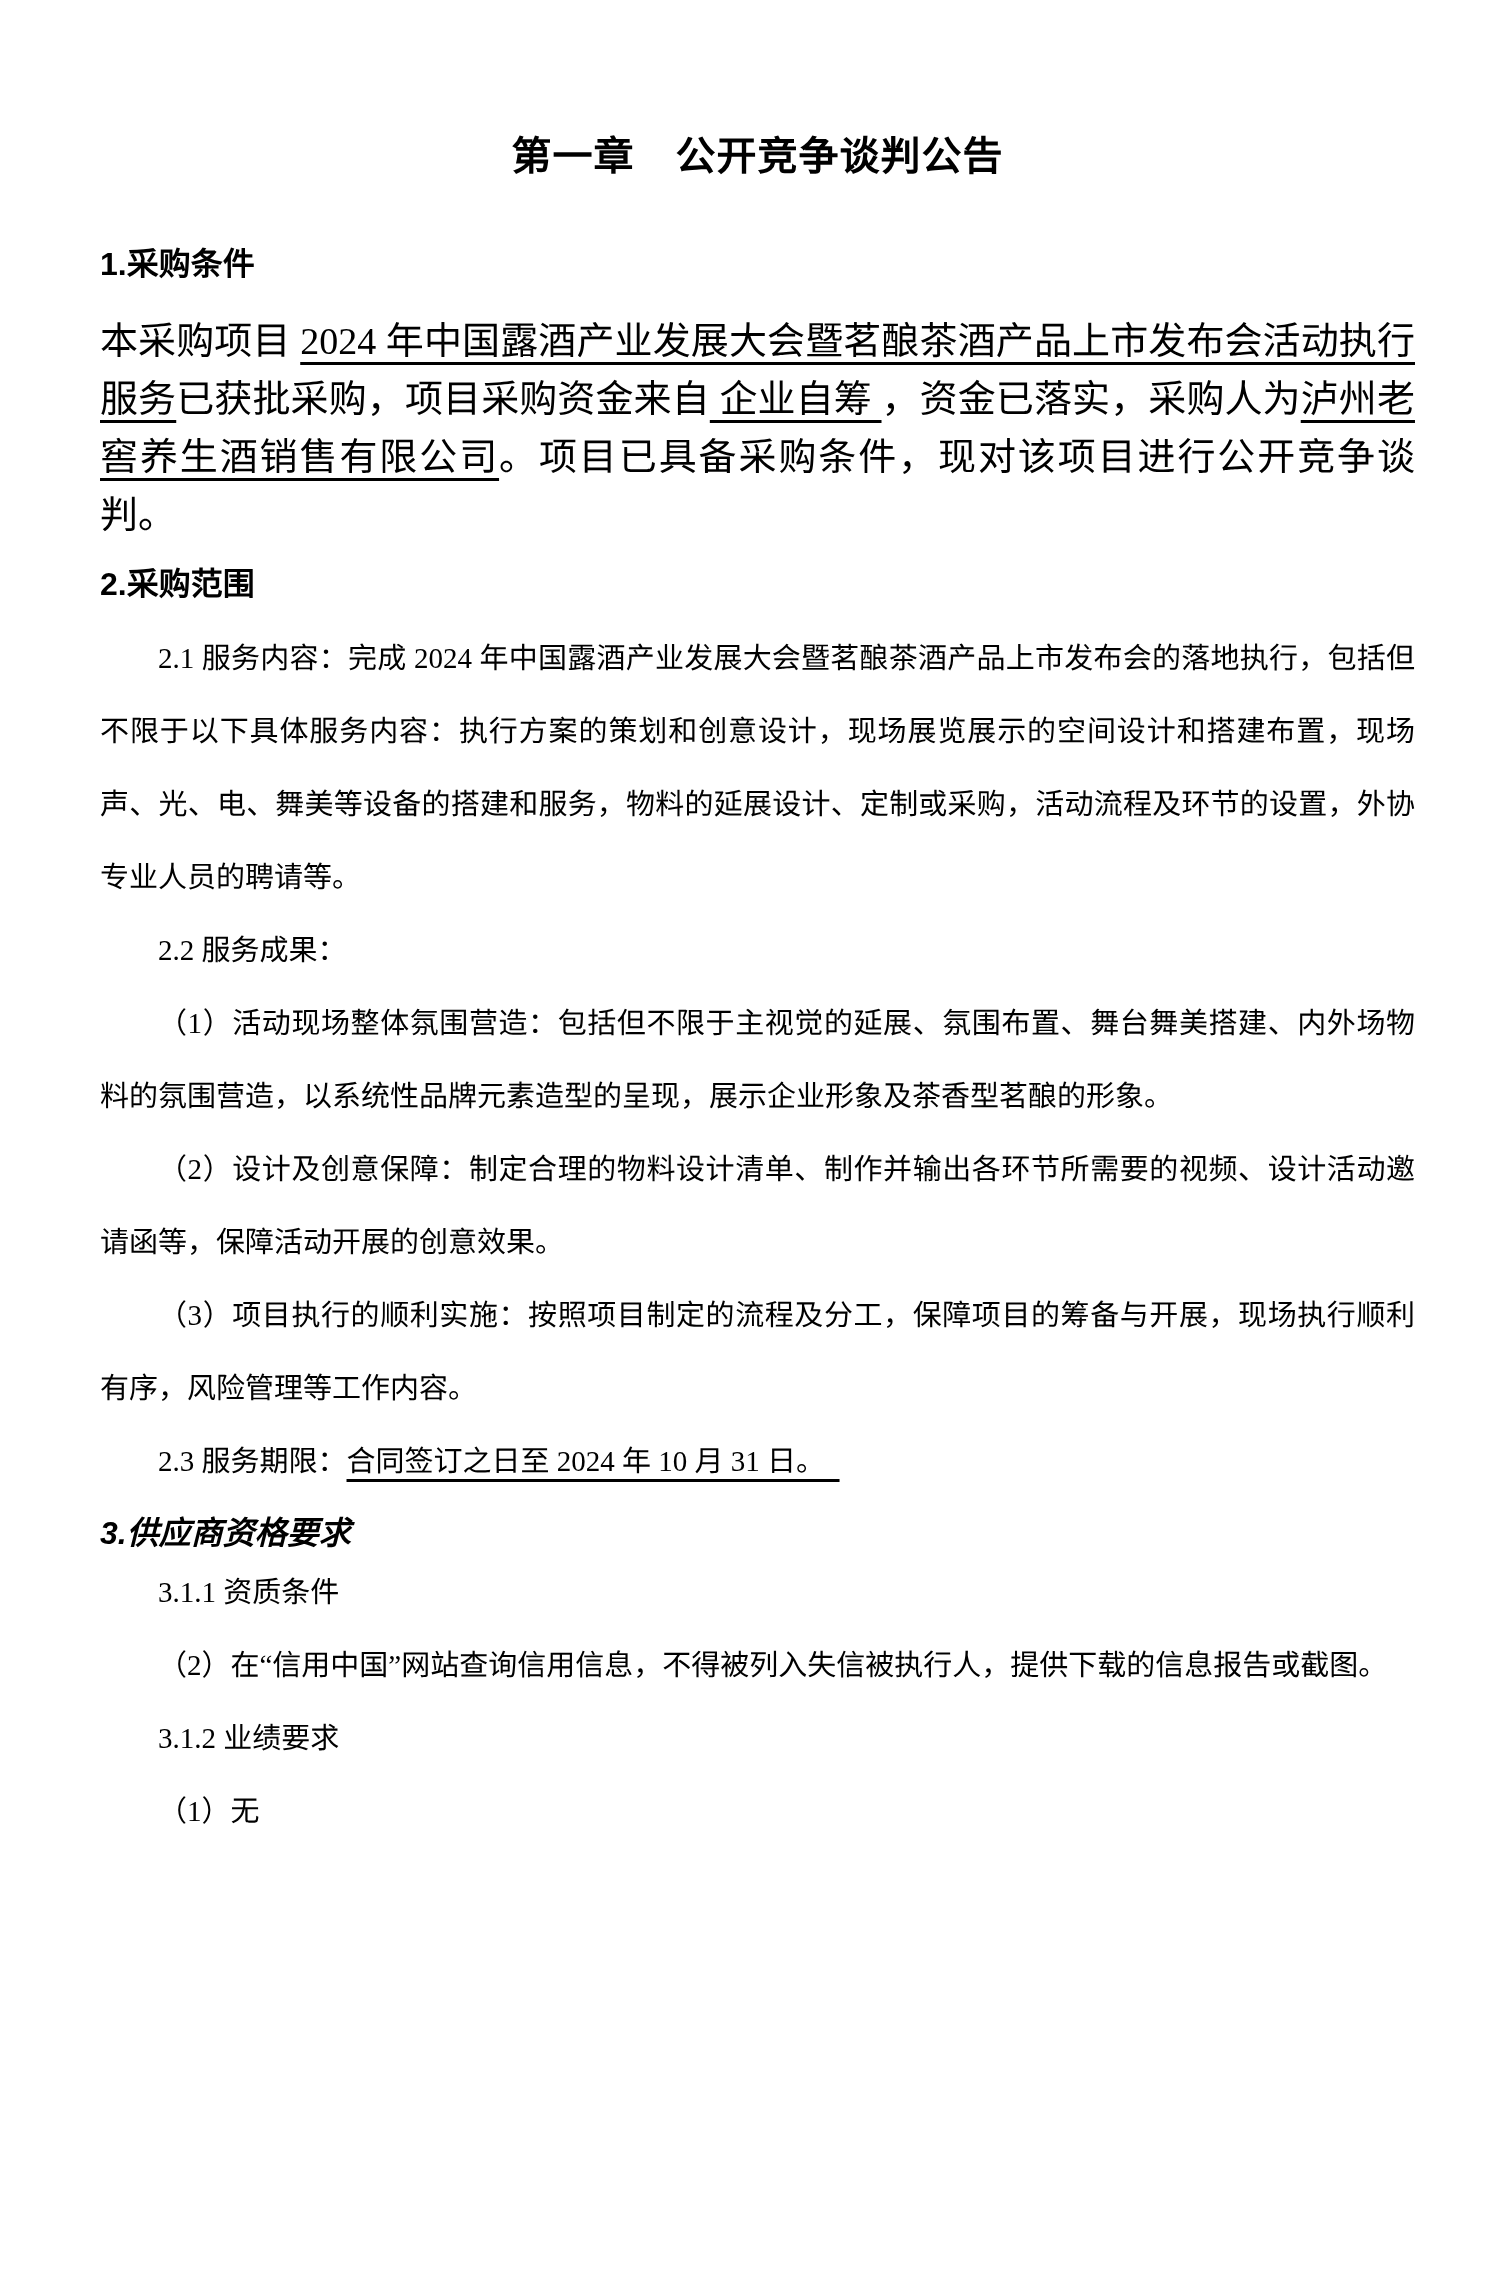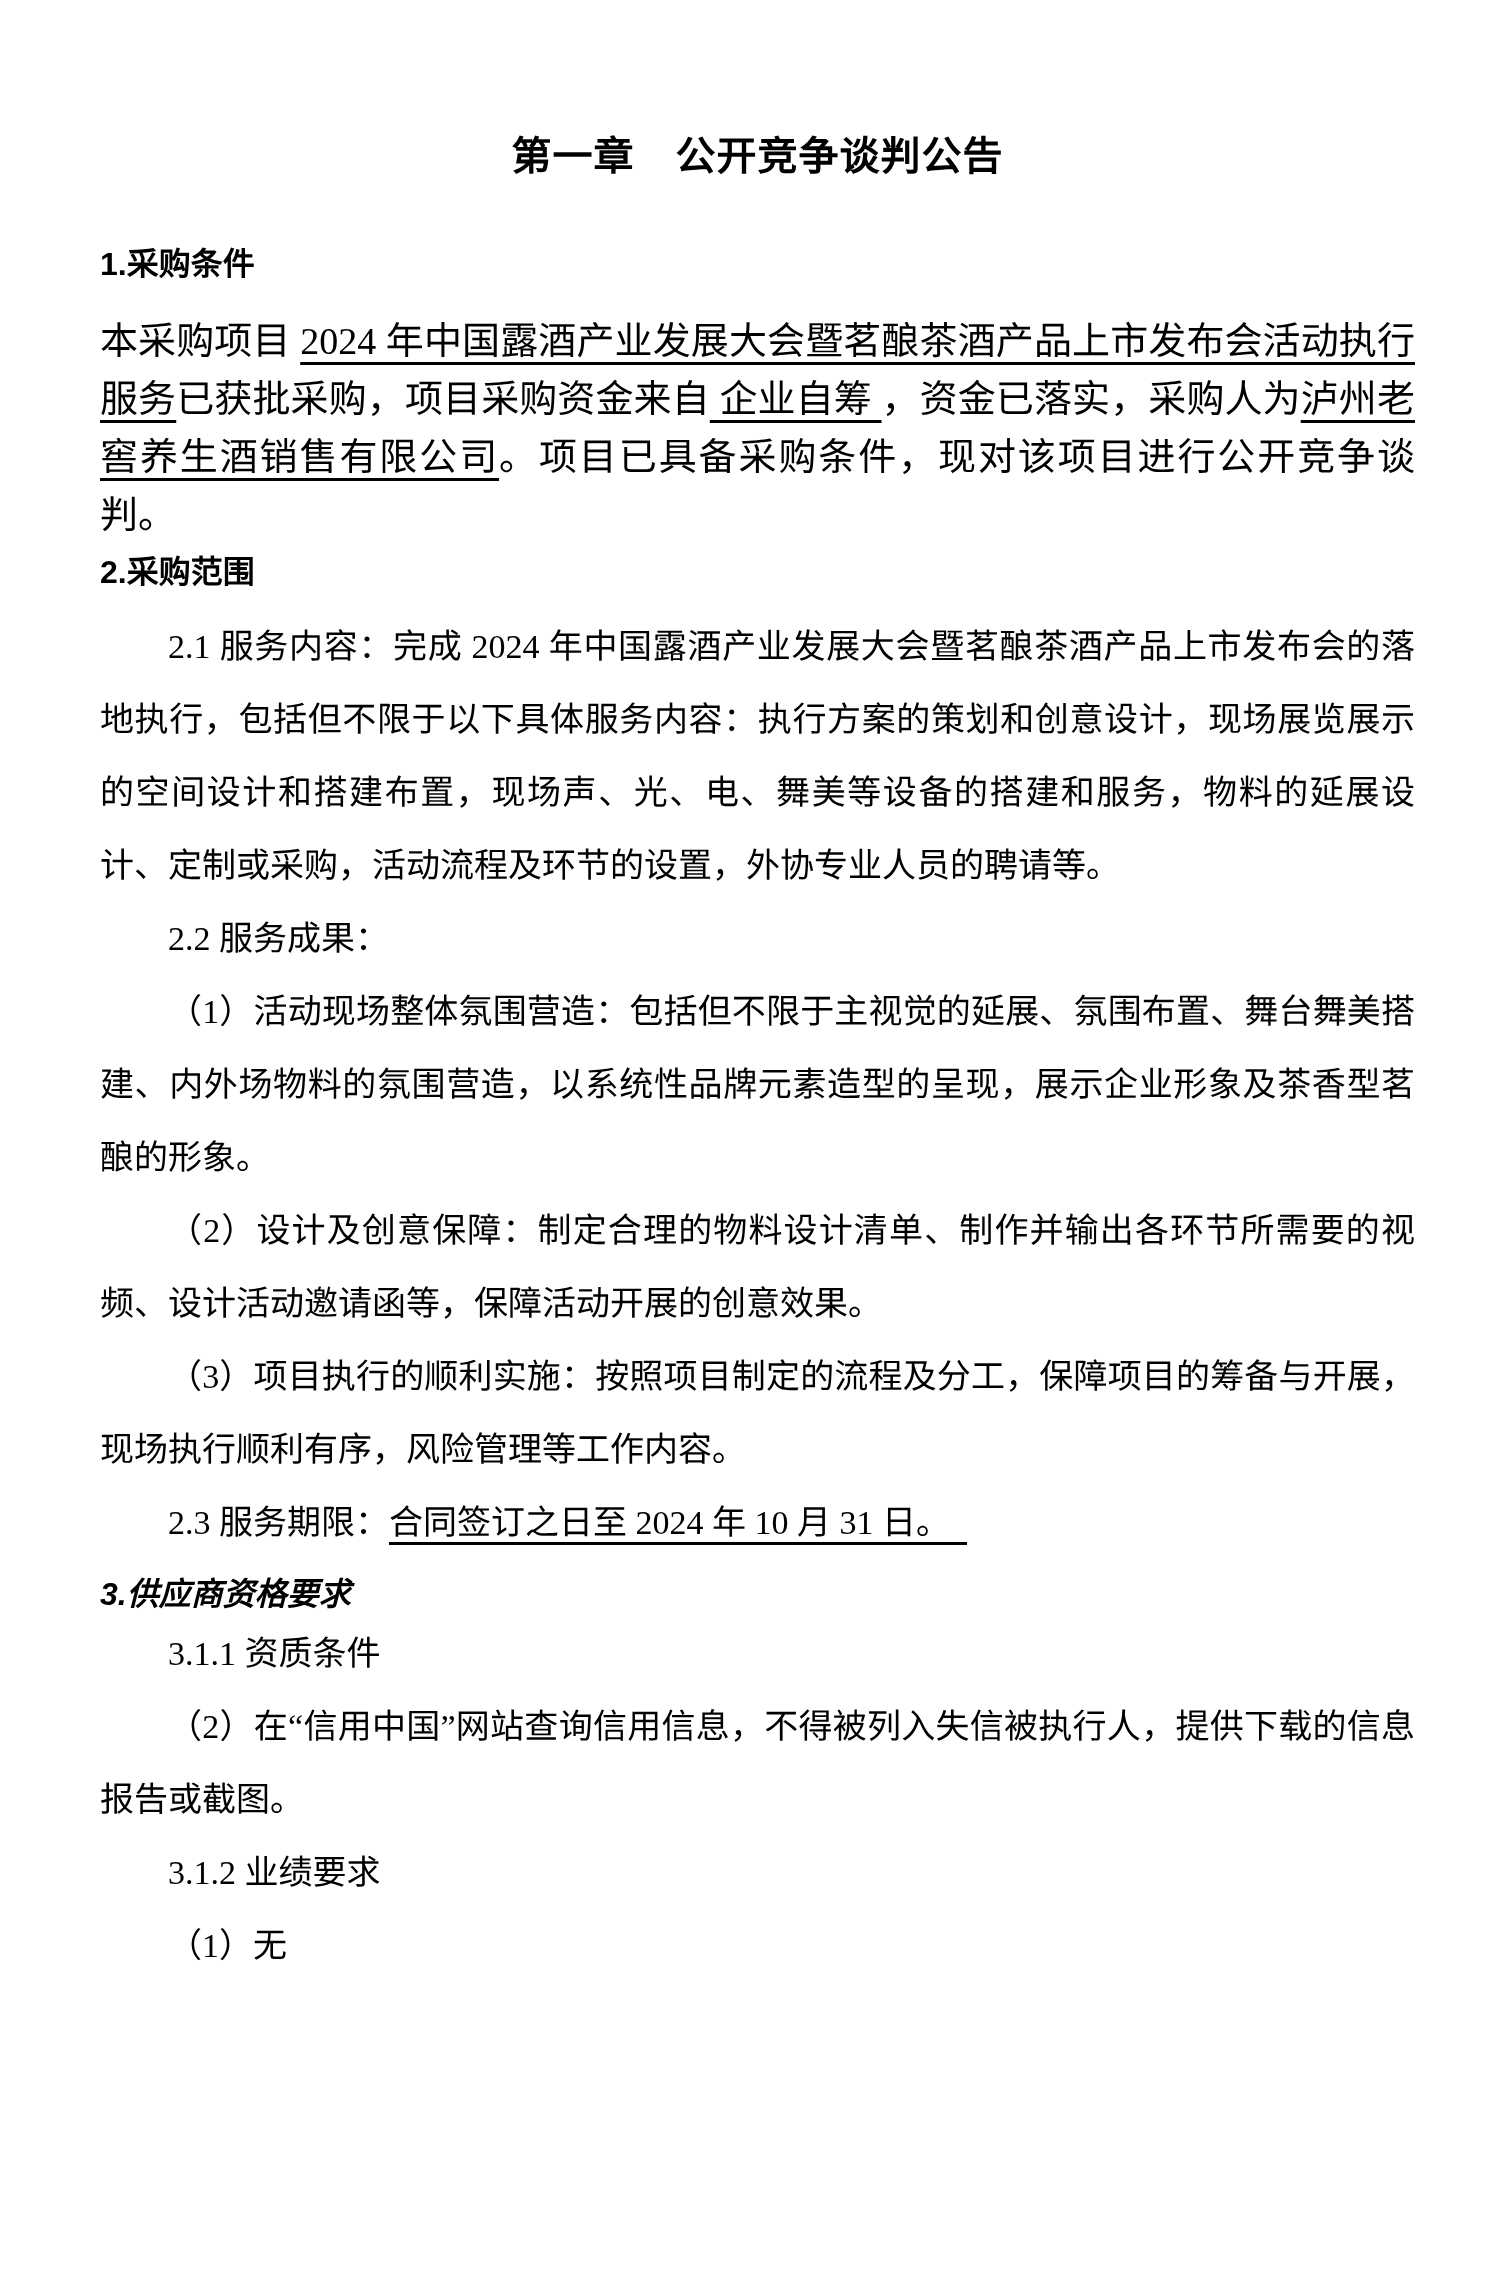--- a/index.html
+++ b/index.html
@@ -32,34 +32,34 @@
     letter-spacing: 1px;
   }
   .h {
     font-family: "Liberation Sans", "DejaVu Sans", sans-serif;
     font-size: 32px;
     line-height: 46px;
     font-weight: bold;
     margin: 0;
   }
   #h1 { margin-top: 57px; }
-  #h2 { margin-top: 5px; }
+  #h2 { margin-top: 17px; }
   #h3 { margin-top: 12px; font-style: italic; }
   .p1 {
     margin: 25px 0 0 0;
     font-family: "Liberation Serif", "DejaVu Serif", serif;
     font-size: 38px;
     line-height: 58px;
     text-align: justify;
     text-justify: inter-character;
   }
   .p {
     margin: 0;
     font-family: "Liberation Serif", "DejaVu Serif", serif;
-    font-size: 34px;
+    font-size: 29px;
     line-height: 73px;
     text-align: justify;
     text-justify: inter-character;
     text-indent: 2em;
   }
   #p21 { margin-top: 15px; }
   #p31 { margin-top: 16px; }
   .u {
     text-decoration: underline;
     text-decoration-thickness: 2.5px;

